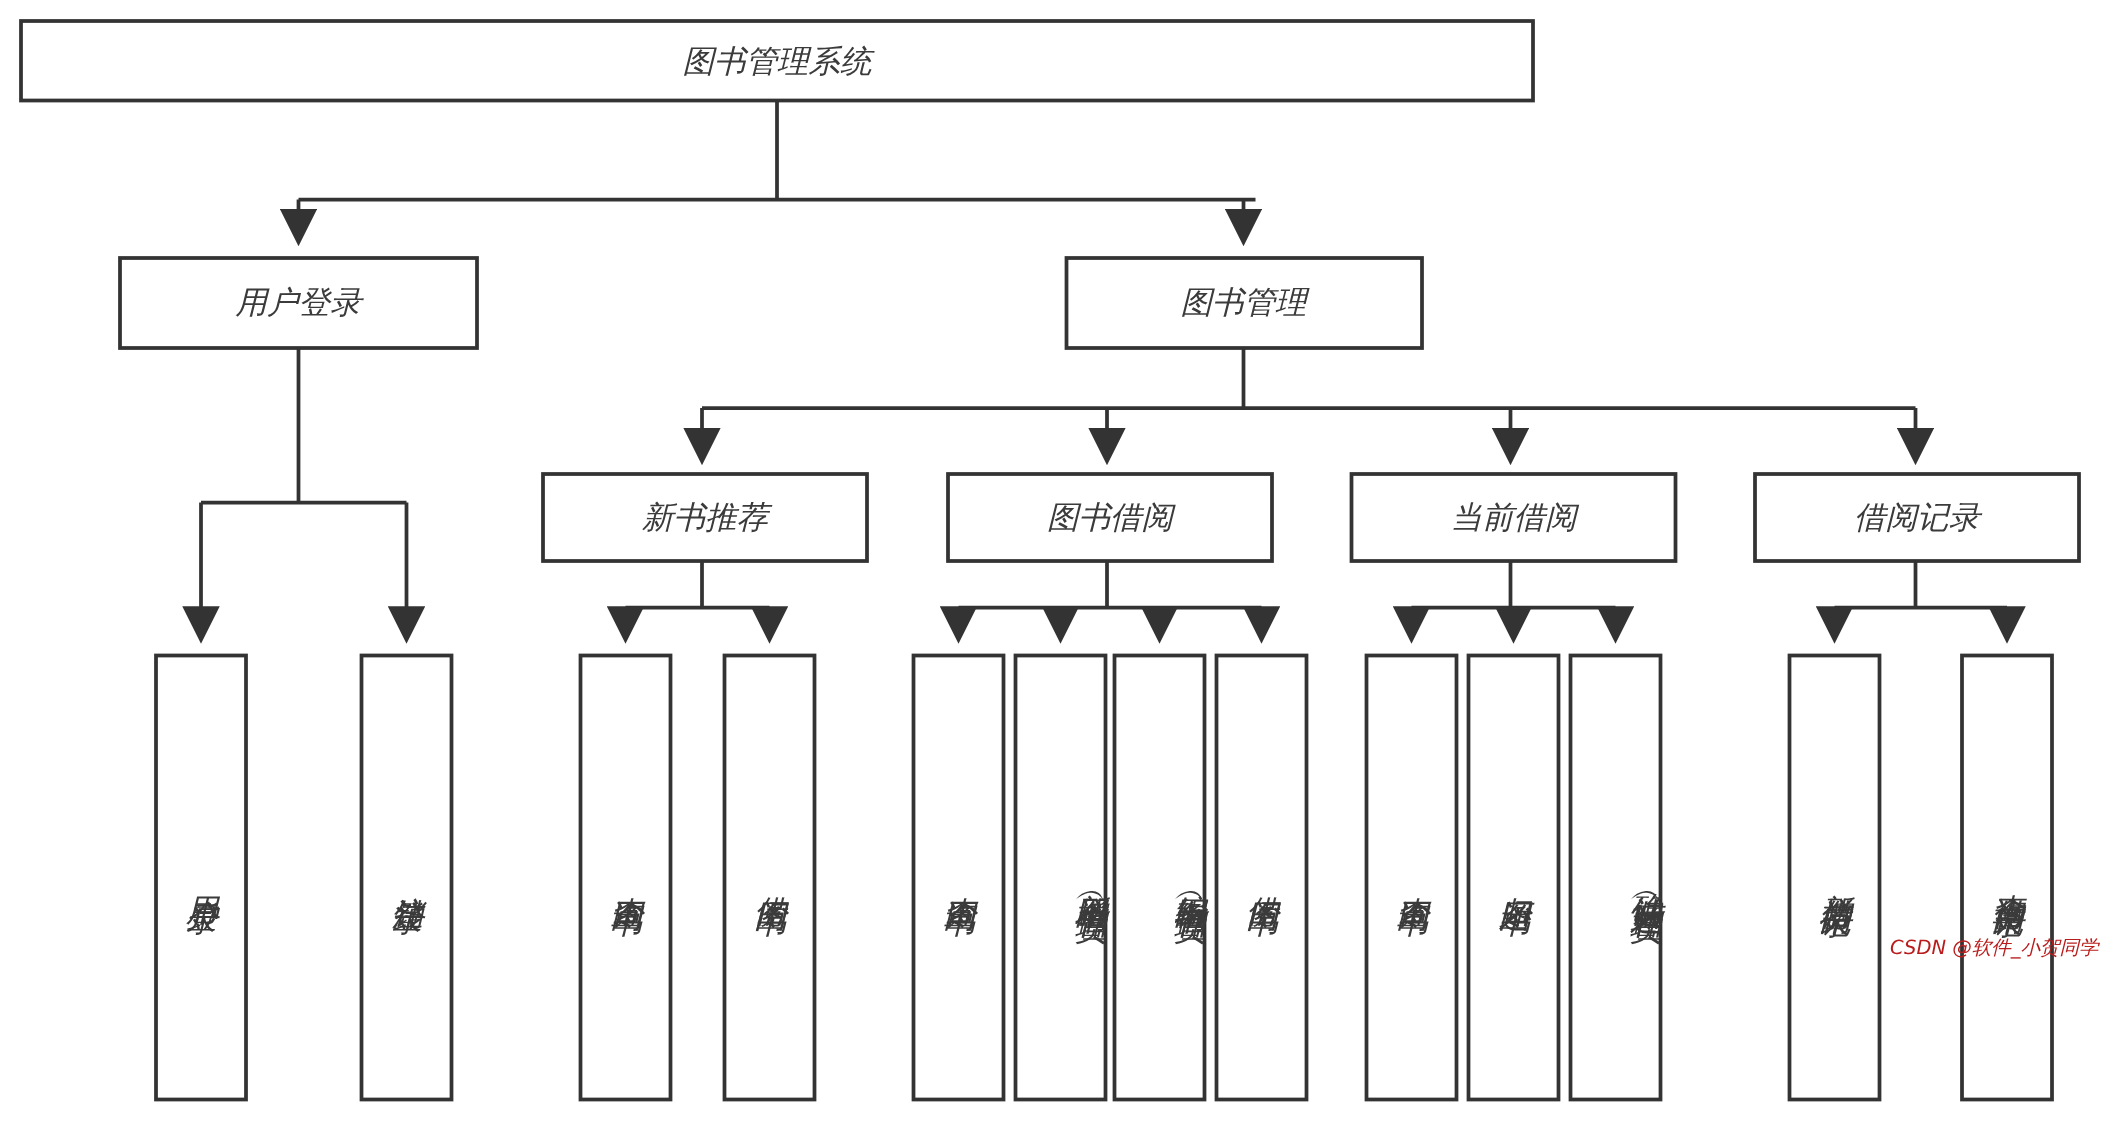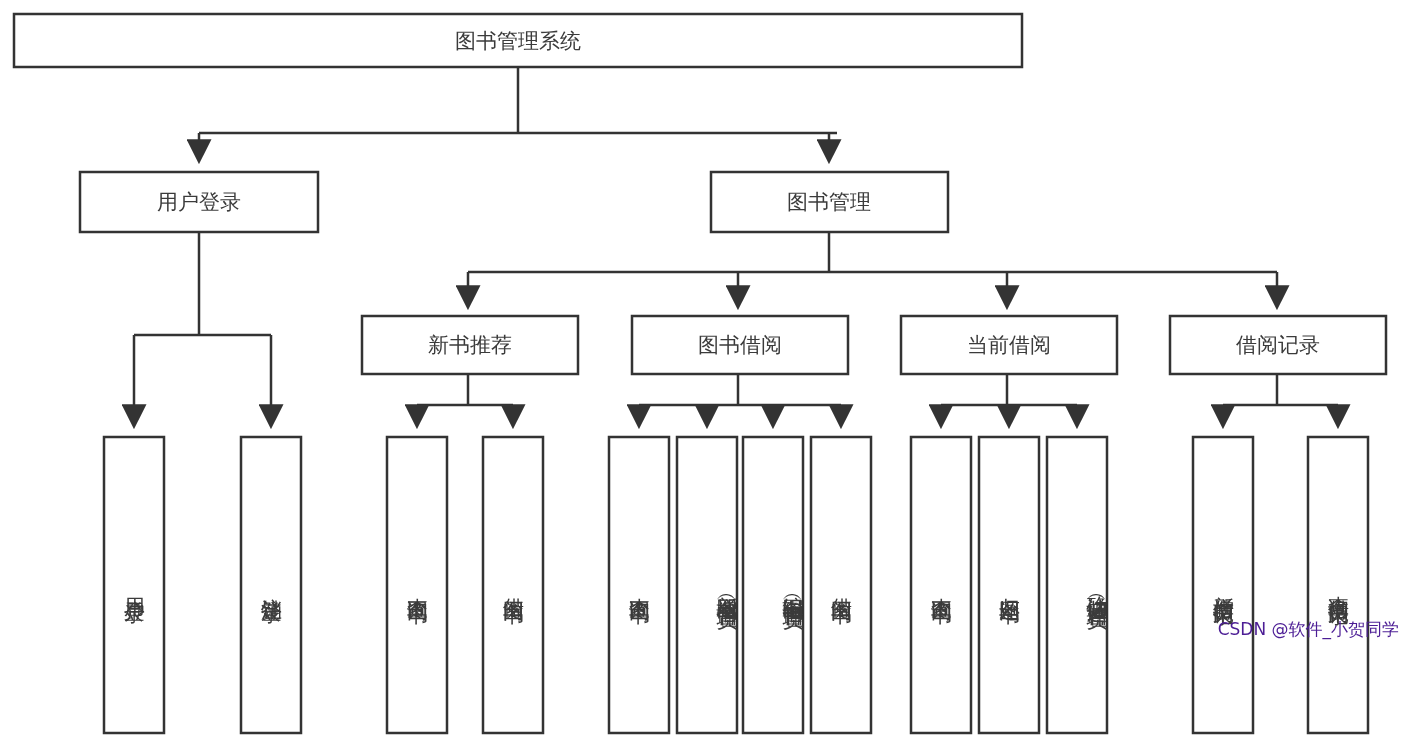--- a/index.html
+++ b/index.html
@@ -1,29 +1,29 @@
 <!DOCTYPE html>
 <html><head>
 <meta charset="utf-8">
 <style>
   html,body{margin:0;padding:0;background:#ffffff;}
   body{width:1405px;height:747px;font-family:"DejaVu Sans","Liberation Sans",sans-serif;overflow:hidden;}
-  #diagram-root{position:relative;width:1405px;height:647px;background:#ffffff;}
+  #diagram-root{position:relative;width:1405px;height:647px;background:#ffffff;font-style:italic;}
   svg{display:block;}
   .node-rect{fill:#ffffff;stroke:#333333;stroke-width:2.5;}
   .edge{stroke:#333333;stroke-width:2.5;fill:none;}
   .arrow-head{fill:#333333;stroke:none;}
   .node-label{fill:#3b3b3b;font-family:"DejaVu Sans","Liberation Sans",sans-serif;font-size:21px;}
   .node-label-h{text-anchor:middle;dominant-baseline:middle;}
   .vlabel{position:absolute;writing-mode:vertical-rl;text-orientation:upright;
           font-family:"DejaVu Sans","Liberation Sans",sans-serif;font-size:21px;color:#3b3b3b;
           letter-spacing:2px;line-height:1;white-space:nowrap;}
   .vlabel-mid{display:flex;align-items:center;justify-content:center;}
   .vlabel-top{display:flex;align-items:flex-start;justify-content:center;}
-  .watermark{position:absolute;right:6px;bottom:6px;font-size:17px;color:#4c1d95;
+  .watermark{position:absolute;right:6px;bottom:6px;font-size:13px;color:#b91c1c;
              font-family:"DejaVu Sans","Liberation Sans",sans-serif;white-space:nowrap;margin-left:29px;}
 </style>
 </head>
 <body>
 
 <div id="diagram-root">
 
   <svg width="1405" height="747" viewBox="0 0 1405 747">
     <defs>
       <marker id="arrow" viewBox="0 0 12 12" refX="10" refY="6" markerWidth="10" markerHeight="10" orient="auto-start-reverse">

